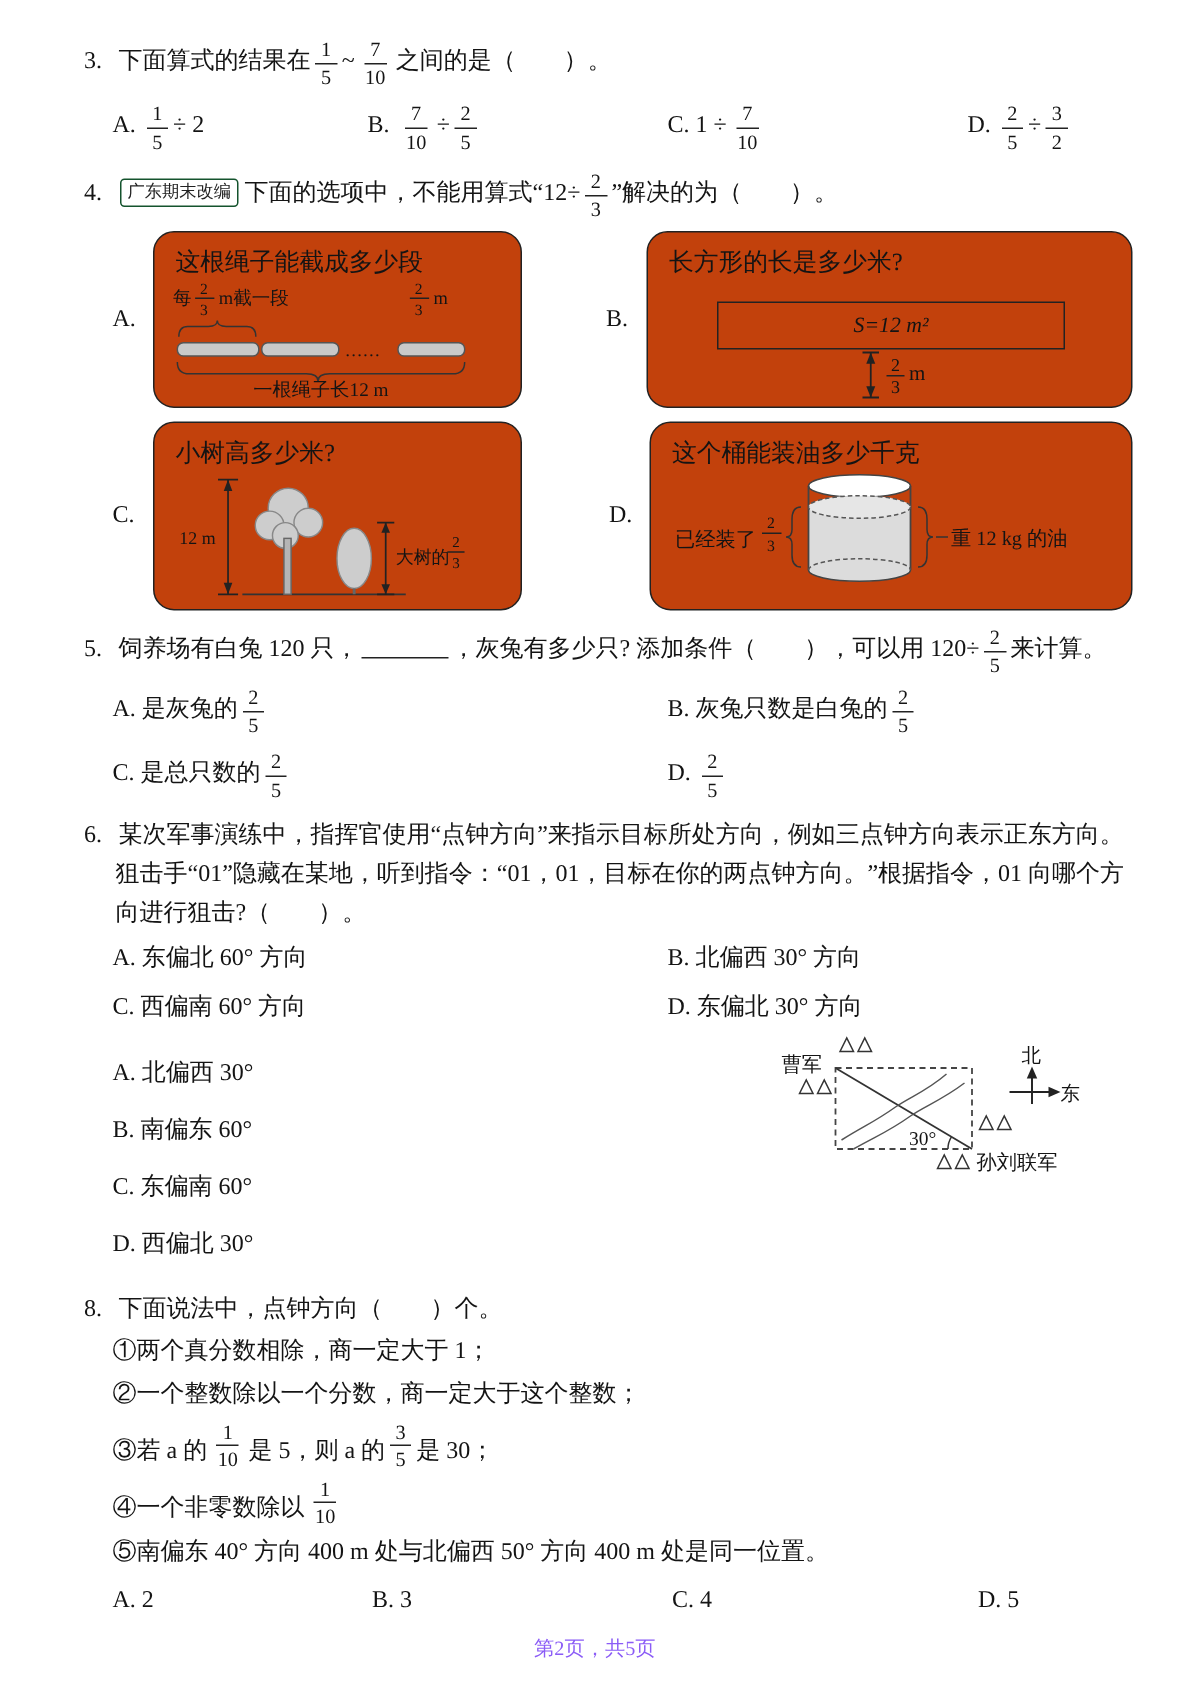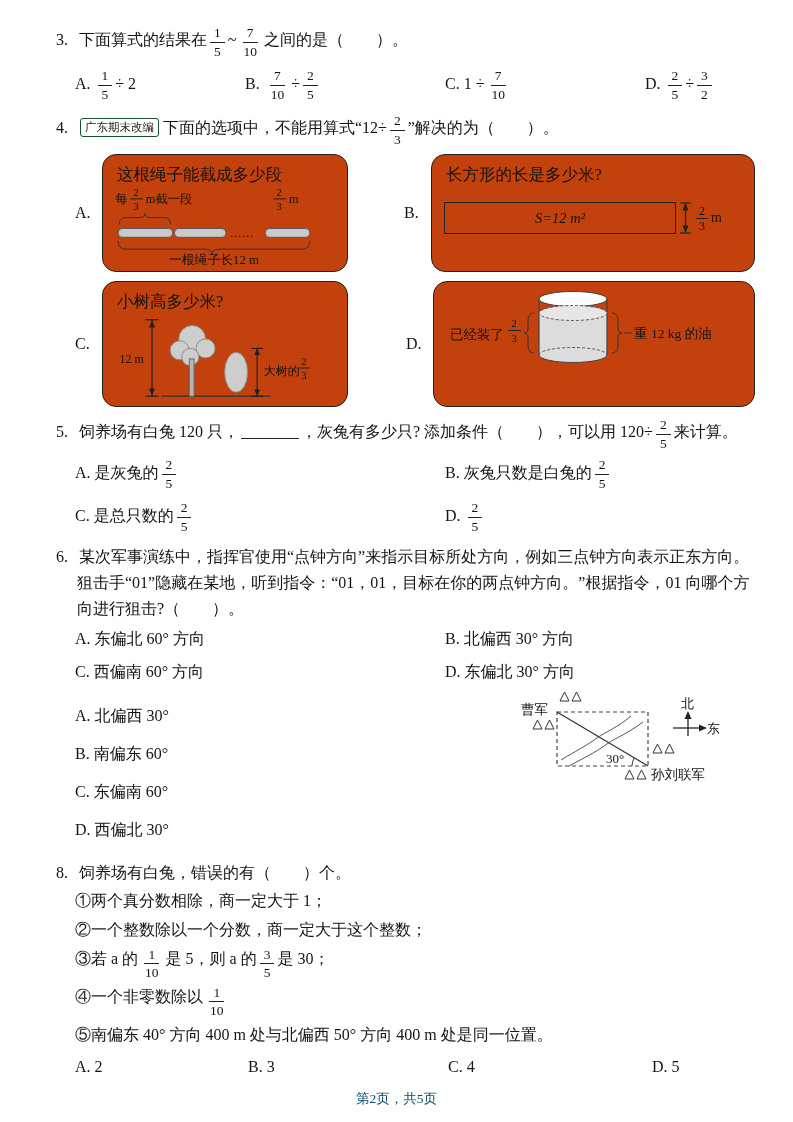--- a/index.html
+++ b/index.html
@@ -30,35 +30,35 @@
   .boxrow{display:flex;align-items:center;margin:7px 0 9px 19px;}
   .pair{display:flex;align-items:center;}
   .pair.right{margin-left:auto;}
   .boxlabel{width:27px;flex:none;}
   .obox{border:1.6px solid #222;border-radius:14px;padding:7px 10px 5px 12px;background:#c2410c;}
   .obox .btitle{font-size:16.5px;line-height:1.3;margin:2px 0 2px 2px;}
   .obox-a{width:222px;height:104px;}
   .obox-b{width:300px;height:104px;}
   .obox-c{width:222px;height:112px;}
   .obox-d{width:298px;height:112px;}
-  .brect-row{display:flex;align-items:center;margin-top:16px;}
+  .brect-row{display:flex;align-items:center;margin-top:16px;flex-direction:column;}
   .brect{width:230px;height:30px;border:1.5px solid #222;display:flex;align-items:center;
          justify-content:center;font-size:14.5px;font-style:italic;}
   .brect-side{display:flex;align-items:center;margin-left:2px;}
   .brect-side .frac .fn,.brect-side .frac .fd{font-size:12px;padding:1px 3px;}
   .munit{font-size:14px;}
   
   .q7row{display:flex;margin-left:19px;align-items:flex-start;}
   .q7opts{width:330px;}
   .q7opts .opt{margin:7px 0;}
   .q7diag{margin-left:auto;margin-top:-6px;}
   
-  .sub{margin:3px 0 3px 19px;line-height:1.6;display:flex;align-items:flex-start;flex-wrap:wrap;}
+  .sub{margin:3px 0 3px 19px;line-height:1.6;display:flex;align-items:flex-end;flex-wrap:wrap;}
   .footer{position:absolute;left:0;bottom:14px;width:100%;text-align:center;
-          font-size:13.5px;color:#0c4a6e;}
+          font-size:13.5px;color:#8b5cf6;}
   svg text{font-family:"Liberation Serif","DejaVu Serif",serif;fill:#141414;}
 </style>
 </head>
 <body>
 
 <div class="page">
 
   <div class="q">
     <div class="stem">
       <span class="qnum">3.</span><span>下面算式的结果在</span><span class="frac">
@@ -203,20 +203,21 @@
             <text x="151" y="64" font-size="12.5">大树的</text>
             <text x="193" y="53" font-size="10.5" text-anchor="middle">2</text>
             <line x1="187" y1="56.5" x2="199" y2="56.5" stroke="#222" stroke-width="1"></line>
             <text x="193" y="68" font-size="10.5" text-anchor="middle">3</text>
           </svg>
         </div>
       </div>
       <div class="pair right">
         <span class="boxlabel">D.</span>
         <div class="obox obox-d">
+          <div class="btitle">这个桶能装油多少千克</div>
           <svg width="272" height="84" viewBox="0 0 272 84">
             <text x="4" y="50" font-size="13.5">已经装了</text>
             <text x="68" y="38" font-size="10.5" text-anchor="middle">2</text>
             <line x1="62" y1="41.5" x2="75" y2="41.5" stroke="#222" stroke-width="1"></line>
             <text x="68" y="53" font-size="10.5" text-anchor="middle">3</text>
             <path d="M88,24 Q82,24 82,32 L82,39 Q82,44 78,44 Q82,44 82,49 L82,56 Q82,64 88,64" fill="none" stroke="#333" stroke-width="1"></path>
             <rect x="93" y="24" width="68" height="42" fill="#dcdcdc"></rect>
             <ellipse cx="127" cy="10" rx="34" ry="7.5" fill="#ffffff" stroke="#444"></ellipse>
             <line x1="93" y1="10" x2="93" y2="66" stroke="#444" stroke-width="1.2"></line>
             <line x1="161" y1="10" x2="161" y2="66" stroke="#444" stroke-width="1.2"></line>
@@ -352,21 +353,21 @@
             <polygon points="202,40 194,36.5 194,43.5" fill="#222"></polygon>
             <text x="202" y="45" font-size="13">东</text>
           </g>
         </svg>
       </div>
     </div>
   </div>
 
   <div class="q">
     <div class="stem">
-      <span class="qnum">8.</span><span>饲养场有白兔，错误的有（　　）个。</span>
+      <span class="qnum">8.</span><span>下面说法中，点钟方向（　　）个。</span>
     </div>
     <div class="sub">
         <span>①两个真分数相除，商一定大于 1；</span>
       </div>
     <div class="sub">
         <span>②一个整数除以一个分数，商一定大于这个整数；</span>
       </div>
     <div class="sub">
       <span>③若 a 的</span>
       <span class="frac">

